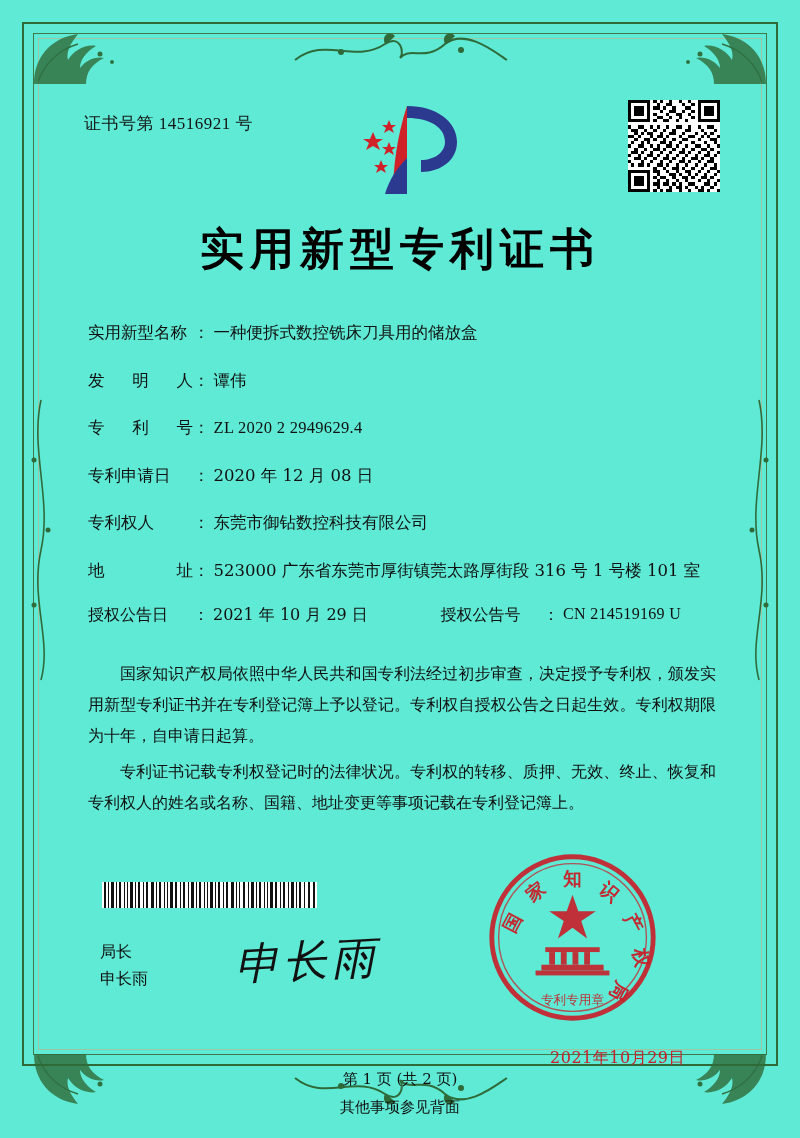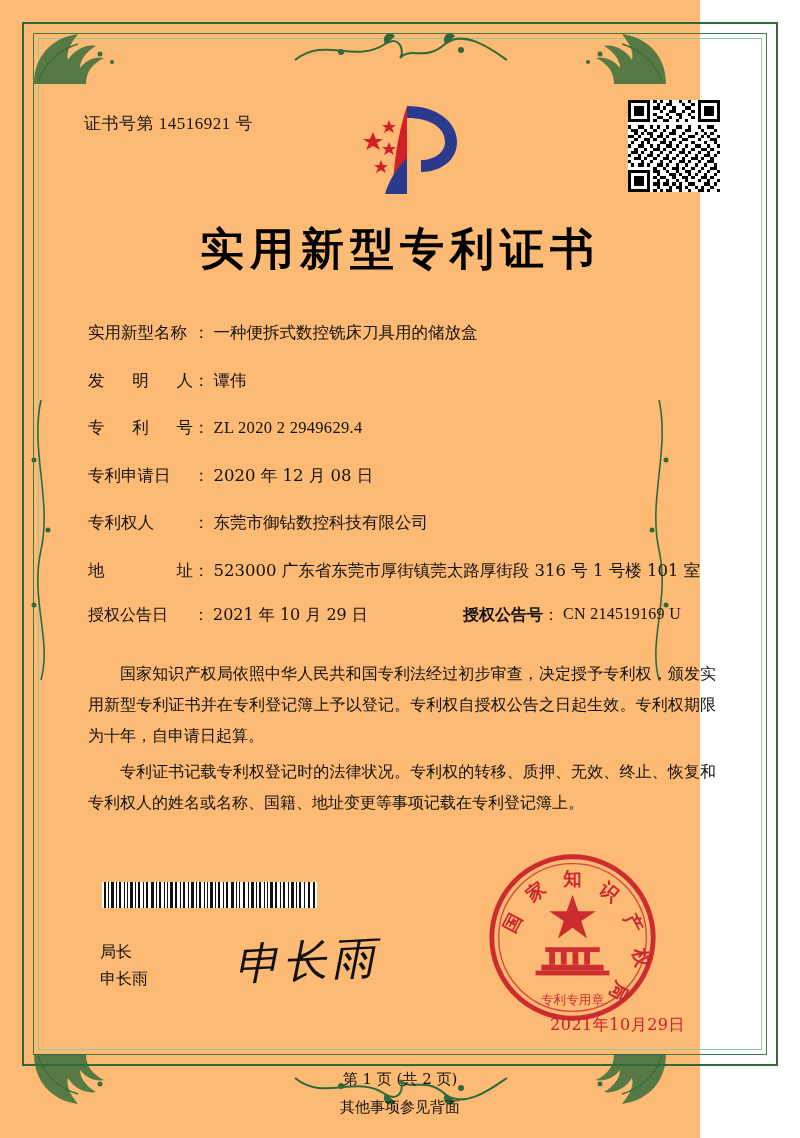--- a/index.html
+++ b/index.html
@@ -12,23 +12,23 @@
     height: 1138px;
     font-family: "Liberation Serif", "DejaVu Serif", serif;
     color: #111;
     position: relative;
     overflow: hidden;
   }
 
   .page {
     position: absolute;
     left: 0; top: 0;
-    width: 700px;
+    width: 800px;
     height: 1138px;
-    background: #fdba74;
+    background: #5eead4;
   }
 
   
   .border-outer {
     position: absolute;
     left: 22px; top: 22px;
     width: 756px; height: 1044px;
     border: 2px solid #2f6b3a;
     box-sizing: border-box;
   }
@@ -152,22 +152,21 @@
     font-family: "Liberation Serif", "DejaVu Serif", serif;
     letter-spacing: .3px;
   }
 
   .frow-split { display: flex; align-items: flex-start; }
   .half-left { flex: 0 0 330px; display: flex; }
   .half-right { flex: 1; display: flex; }
   .half-right .flabel2 {
     flex: 0 0 125px;
     display: flex;
-    justify-content: flex-end;
-    font-weight: bold;
+    justify-content: center;
   }
 
   .paragraphs {
     position: absolute;
     left: 28px; top: 588px;
     width: 628px;
     font-size: 16px;
     line-height: 1.95;
     text-align: justify;
     font-family: Liberation Sans, sans-serif;
@@ -202,21 +201,21 @@
   }
 
   
   .seal {
     position: absolute;
     right: 80px; top: 780px;
     width: 175px; height: 175px;
   }
   .seal-date {
     position: absolute;
-    right: 55px; top: 945px;
+    right: 55px; top: 978px;
     font-size: 16px;
     color: #c8202a;
     font-family: "DejaVu Serif", "Liberation Serif", serif;
     letter-spacing: .5px;
   }
 
   .page-num {
     position: absolute;
     left: 0; top: 1000px;
     width: 680px;

